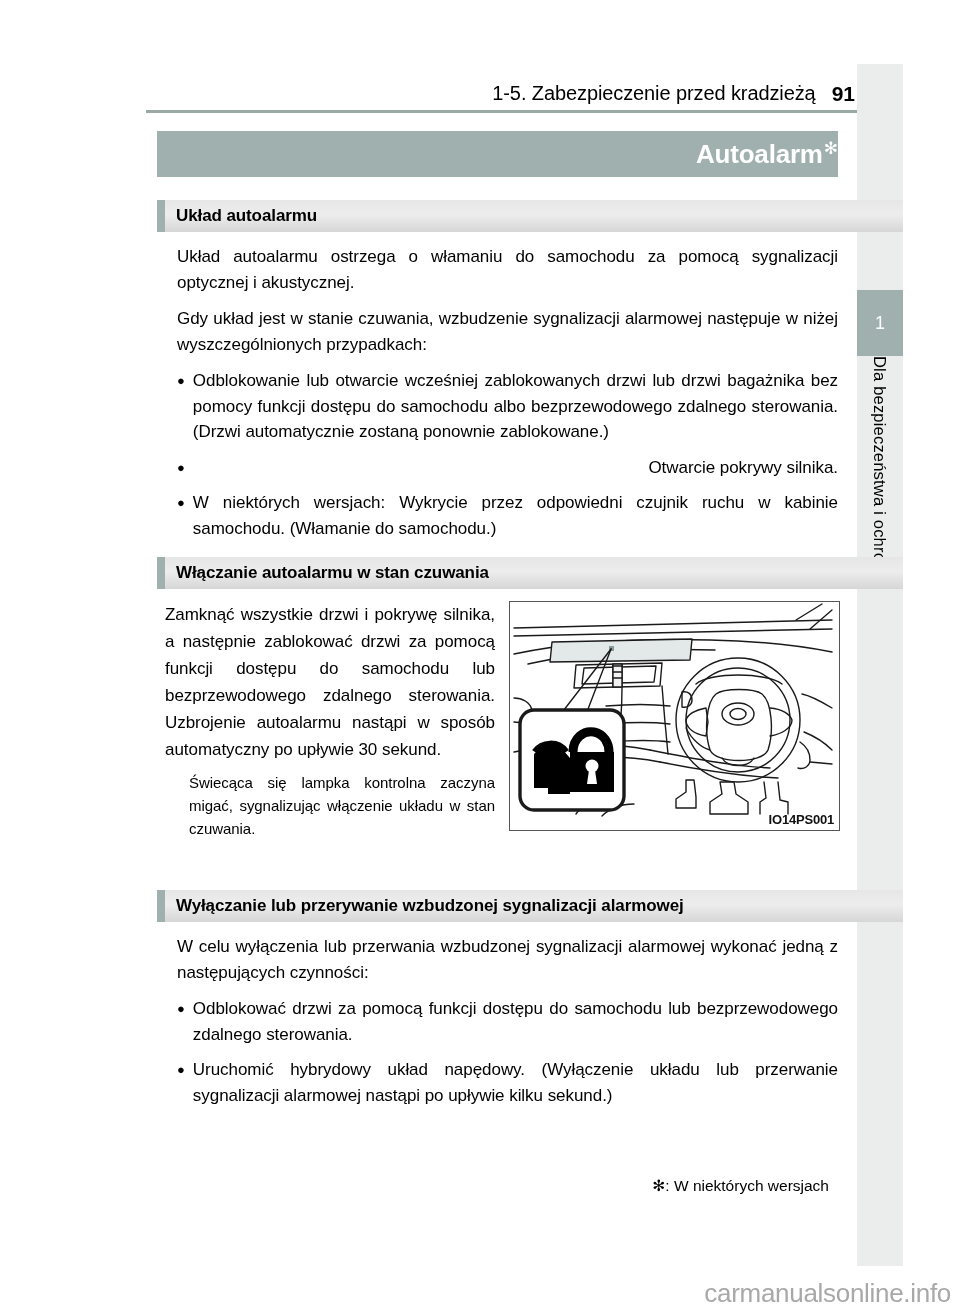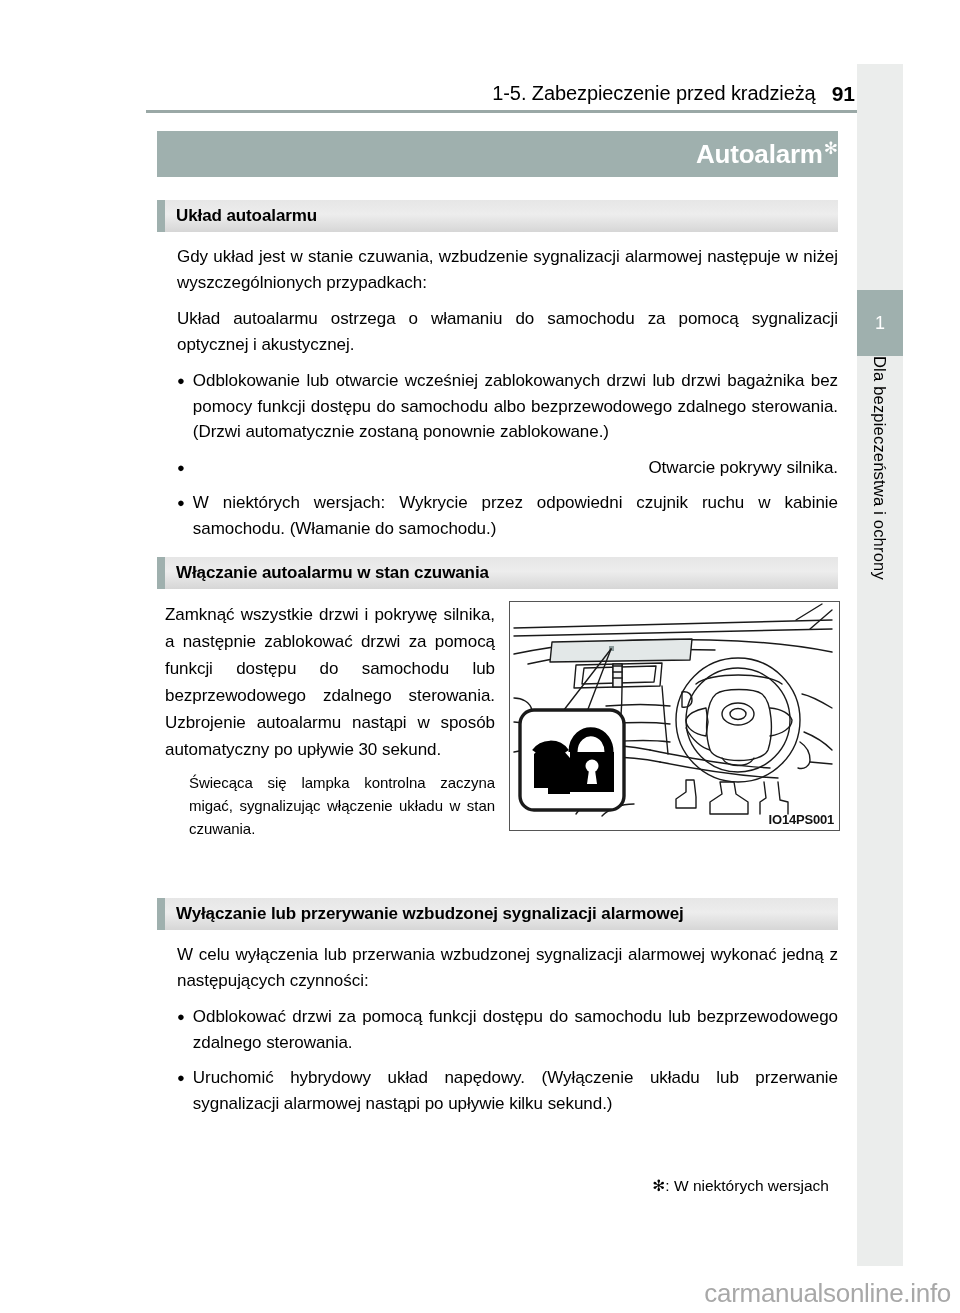--- a/index.html
+++ b/index.html
@@ -127,21 +127,21 @@
   
   #content {
     position: absolute;
     left: 157px;
     top: 200px;
     width: 700px;
   }
 
   .section-header {
     position: relative;
-    width: 681px;
+    width: 746px;
     height: 32px;
     background: linear-gradient(to bottom, #e6e6e6 0%, #ededed 45%, #d6d6d6 100%);
     display: flex;
     align-items: center;
     margin-bottom: 12px;
   }
   .section-header::before {
     content: "";
     position: absolute;
     left: 0;
@@ -278,22 +278,22 @@
 <div id="title-bar">
   <span id="title-text">Autoalarm</span>
   <span id="title-asterisk">✻</span>
 </div>
 
 <div id="content">
 
   <div class="section-header">
     <span class="sh-label">Układ autoalarmu</span>
   </div>
+  <p class="para">Układ autoalarmu ostrzega o włamaniu do samochodu za pomocą sygnalizacji optycznej i akustycznej.</p>
   <p class="para">Gdy układ jest w stanie czuwania, wzbudzenie sygnalizacji alarmowej następuje w niżej wyszczególnionych przypadkach:</p>
-  <p class="para">Układ autoalarmu ostrzega o włamaniu do samochodu za pomocą sygnalizacji optycznej i akustycznej.</p>
 
   <div class="bullet-row">
     <span class="bullet-dot">●</span>
     <span class="bullet-text">Odblokowanie lub otwarcie wcześniej zablokowanych drzwi lub drzwi bagażnika bez pomocy funkcji dostępu do samochodu albo bezprzewodowego zdalnego sterowania. (Drzwi automatycznie zostaną ponownie zablokowane.)</span>
   </div>
   <div class="bullet-row">
     <span class="bullet-dot">●</span>
     <span class="bullet-text nojustify">Otwarcie pokrywy silnika.</span>
   </div>
   <div class="bullet-row" style="margin-bottom:16px;">
@@ -394,21 +394,21 @@
 
           <path d="M24 166 L24 186 L38 186 L38 192 L60 192 L60 156 L52 147 C46 141, 36 140, 30 146 L24 152 Z" fill="#000000"></path>
 
           <path d="M25 150 C32 140, 48 139, 56 150" fill="none" stroke="#000000" stroke-width="7"></path>
         </g>
       </svg>
       <div id="fig-caption">IO14PS001</div>
     </div>
   </div>
 
-  <div class="section-header" style="margin-top:12px;">
+  <div class="section-header" style="margin-top:4px;">
     <span class="sh-label">Wyłączanie lub przerywanie wzbudzonej sygnalizacji alarmowej</span>
   </div>
   <p class="para">W celu wyłączenia lub przerwania wzbudzonej sygnalizacji alarmowej wykonać jedną z następujących czynności:</p>
 
   <div class="bullet-row">
     <span class="bullet-dot">●</span>
     <span class="bullet-text">Odblokować drzwi za pomocą funkcji dostępu do samochodu lub bezprzewodowego zdalnego sterowania.</span>
   </div>
   <div class="bullet-row">
     <span class="bullet-dot">●</span>

